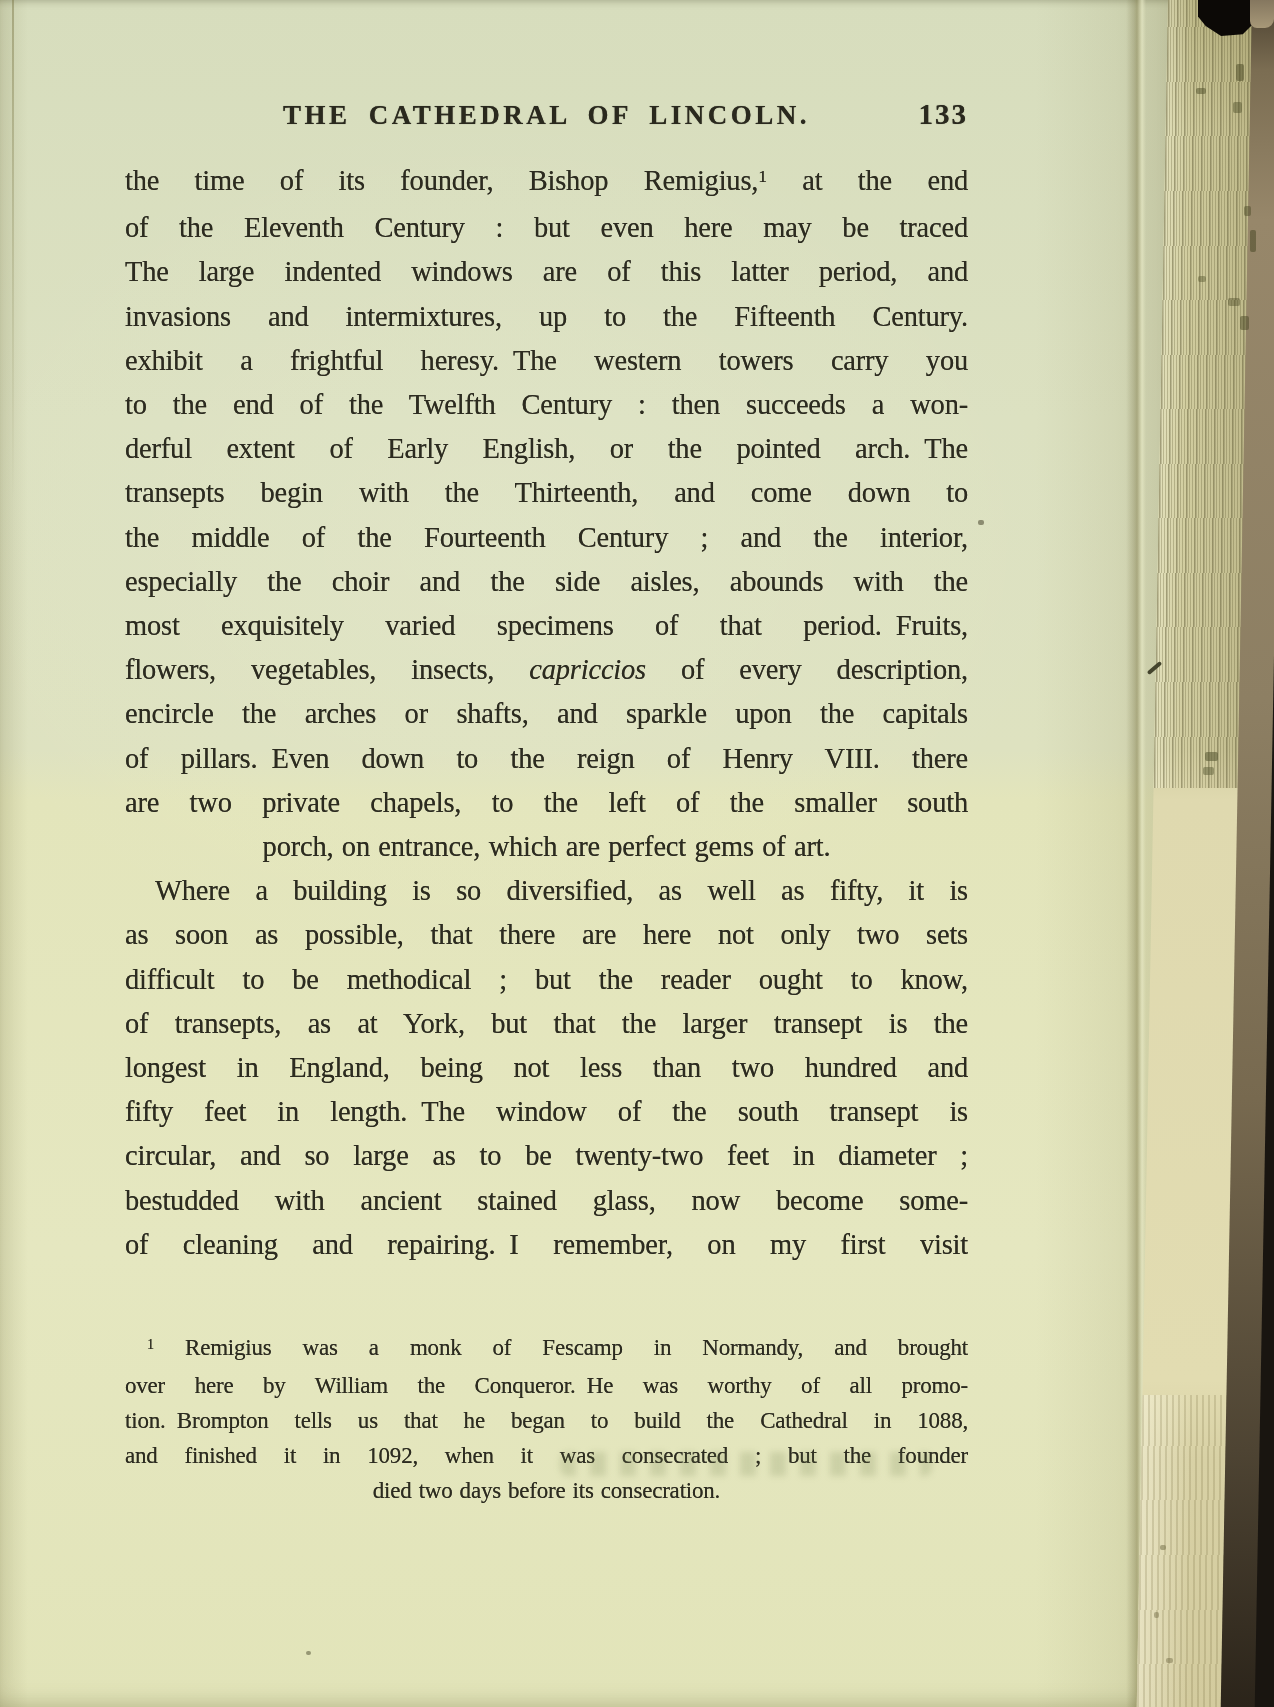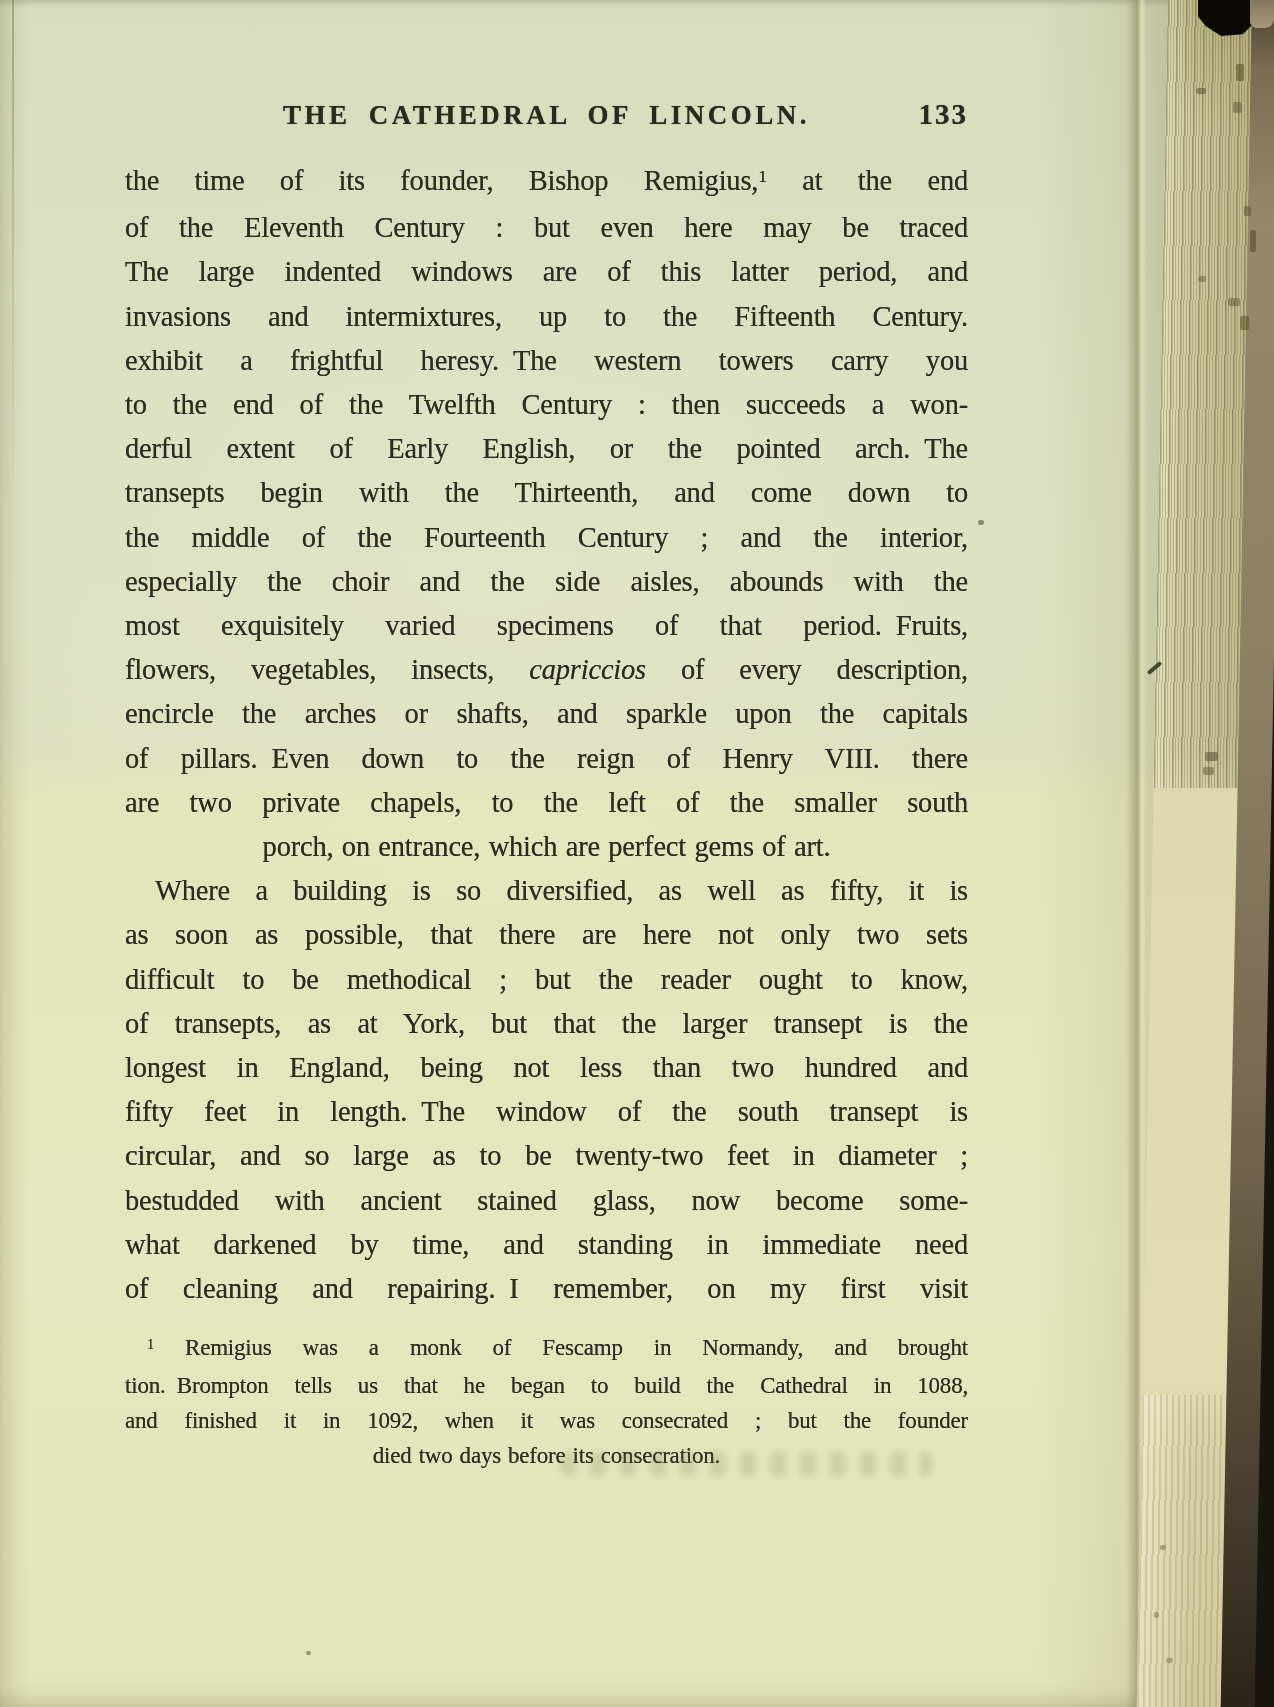--- a/index.html
+++ b/index.html
@@ -140,26 +140,26 @@
         <div class="line just"><span>are two private chapels, to the left of the smaller south</span></div>
         <div class="line"><span>porch, on entrance, which are perfect gems of art.</span></div>
         <div class="line just" style="text-indent: 30px;"><span>Where a building is so diversified, as well as fifty, it is</span></div>
         <div class="line just"><span>as soon as possible, that there are here not only two sets</span></div>
         <div class="line just"><span>difficult to be methodical ; but the reader ought to know,</span></div>
         <div class="line just"><span>of transepts, as at York, but that the larger transept is the</span></div>
         <div class="line just"><span>longest in England, being not less than two hundred and</span></div>
         <div class="line just"><span>fifty feet in length. The window of the south transept is</span></div>
         <div class="line just"><span>circular, and so large as to be twenty-two feet in diameter ;</span></div>
         <div class="line just"><span>bestudded with ancient stained glass, now become some-</span></div>
-        <div class="line just"><span>what darkened by time, and standing in immediate need</span></div>
         <div class="line just"><span>of cleaning and repairing. I remember, on my first visit</span></div>
       </div>
 
     <div class="textcol footnote-text" id="footnote-text">
         <div class="line just" style="text-indent: 22px;"><span class="sup">1</span><span> Remigius was a monk of Fescamp in Normandy, and brought</span></div>
+        <div class="line just"><span>over here by William the Conqueror. He was worthy of all promo-</span></div>
         <div class="line just"><span>tion. Brompton tells us that he began to build the Cathedral in 1088,</span></div>
         <div class="line just"><span>and finished it in 1092, when it was consecrated ; but the founder</span></div>
         <div class="line"><span>died two days before its consecration.</span></div>
       </div>
 
     <div class="bleed"></div>
   </div>
 
   <div class="crease"></div>
 

